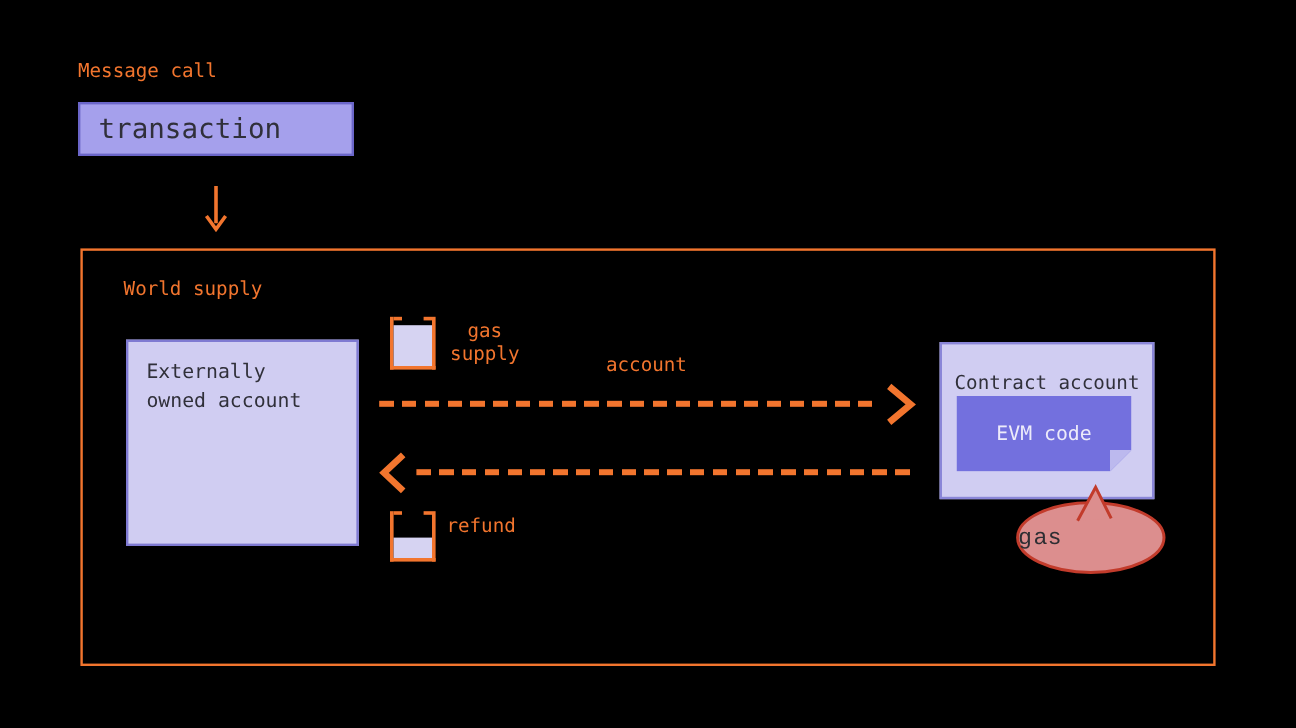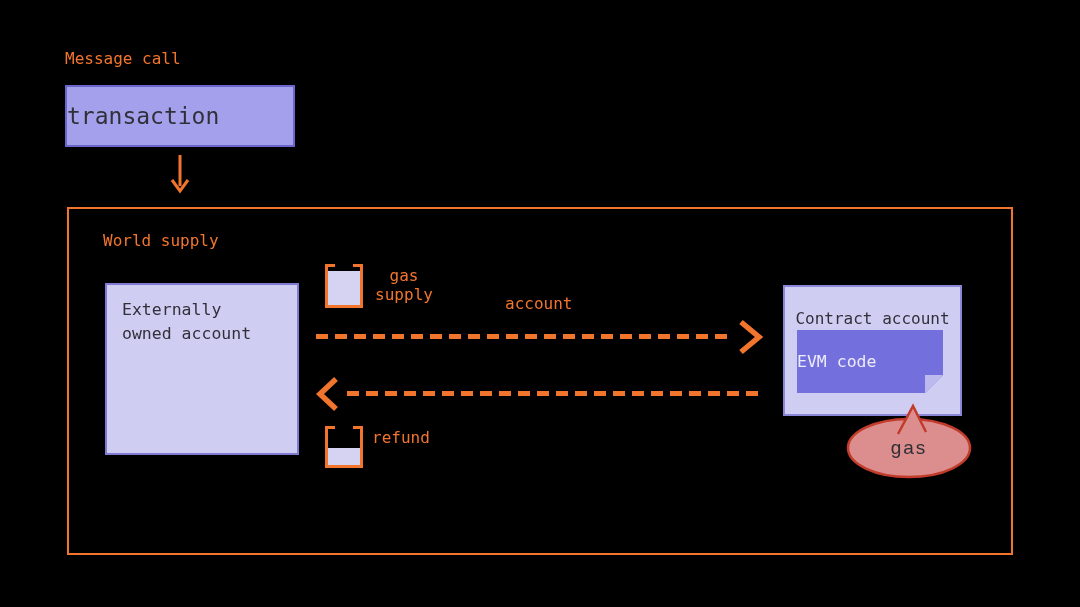--- a/index.html
+++ b/index.html
@@ -19,23 +19,23 @@
   #canvas{
     position:relative;width:1080px;height:607px;background:#000;overflow:hidden;
     font-family:"DejaVu Sans Mono","Liberation Mono",monospace;
   }
   .abs{position:absolute;}
   .olabel{color:var(--orange);font-weight:normal;font-size:16px;line-height:19px;white-space:pre-line;}
 
   
   #title{left:65px;top:49px;}
   #tx-box{
-    left:65px;top:85px;width:230px;height:62px;background:var(--tx-fill);
+    left:65px;top:85px;width:230px;height:45px;background:var(--tx-fill);
     border:2px solid var(--tx-border);box-sizing:border-box;
-    display:flex;align-items:center;padding-left:0;
+    display:flex;align-items:center;padding-left:15px;
     color:var(--dark-text);font-size:23px;
   }
   #tx-arrow{left:170px;top:154px;}
 
   
   #world-state{
     left:67px;top:207px;width:946px;height:348px;
     border:2px solid var(--orange);box-sizing:border-box;
   }
   #ws-label{left:103px;top:231px;}
@@ -81,33 +81,33 @@
 
   
   #contract-box{
     left:783px;top:285px;width:179px;height:131px;background:var(--box-fill-light);
     border:2px solid #8a86d8;box-sizing:border-box;
     color:var(--dark-text);font-size:16px;text-align:center;
   }
   #contract-title{margin-top:22px;}
   #evm-box{
     left:797px;top:330px;width:146px;height:63px;background:var(--evm-fill);
-    display:flex;align-items:center;
+    display:flex;align-items:center;justify-content:center;
     color:#edebfa;font-size:16.5px;
     clip-path:polygon(0 0,100% 0,100% calc(100% - 18px),calc(100% - 18px) 100%,0 100%);
   }
   #evm-fold{
     left:925px;top:375px;width:18px;height:18px;background:var(--evm-fold);
     clip-path:polygon(0 0,100% 0,0 100%);
   }
 
   
   #gas-bubble{left:840px;top:400px;}
   #gas-bubble-label{
-    left:849px;top:437px;width:120px;text-align:center;
+    left:849px;top:437px;width:120px;
     font-family:"Liberation Sans",sans-serif;font-size:19px;letter-spacing:2px;
     color:#2e2e33;
   }
 </style>
 </head>
 <body>
 
 <div id="canvas">
 
   <div class="abs olabel" id="title">Message call</div>

